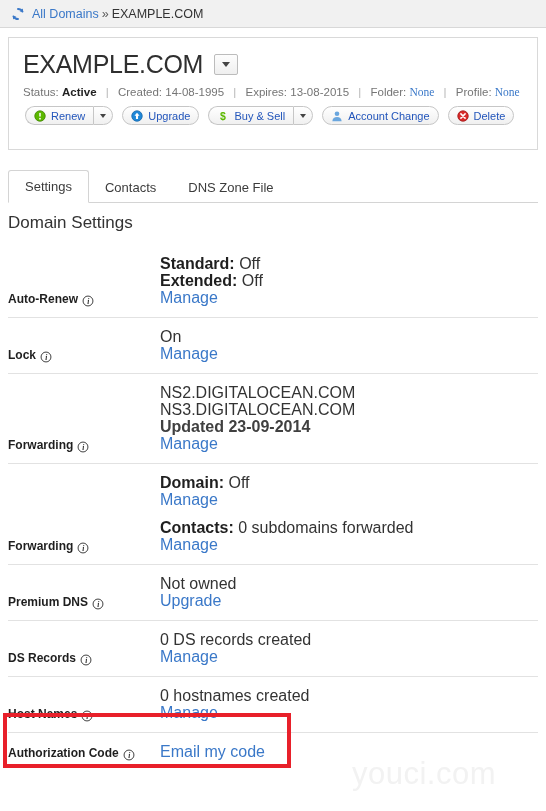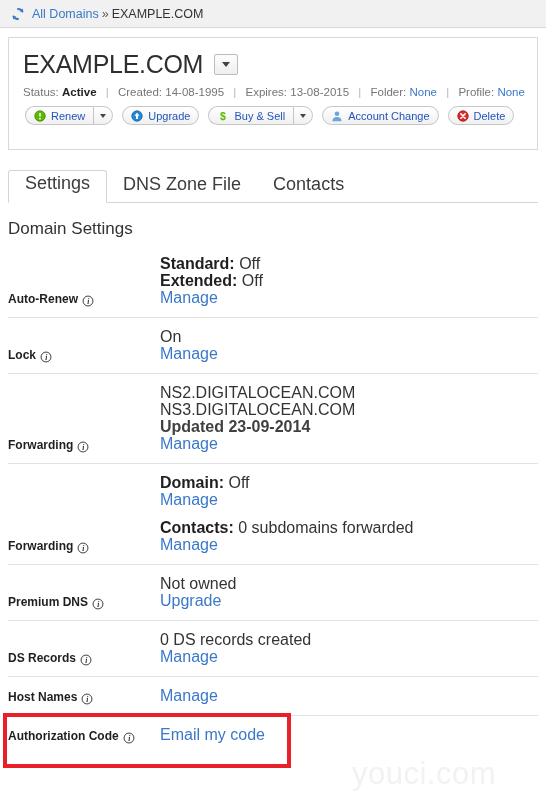--- a/index.html
+++ b/index.html
@@ -89,21 +89,21 @@
   }
 
   .meta-row {
     padding: 7px 0 0 14px;
     font-size: 11.5px;
     color: #757575;
     white-space: nowrap;
   }
   .meta-row .strong { color: #222; font-weight: bold; }
   .meta-row .pipe { color: #b5b5b5; margin: 0 6px; }
-  .meta-row a { color: #3a78c8; text-decoration: none; }
+  .meta-row a { color: #3a78c8; text-decoration: none; font-family: Liberation Serif, serif; }
 
   
   .action-row {
     display: flex;
     align-items: center;
     padding: 8px 0 0 16px;
     gap: 9px;
   }
   .btn-group { display: flex; align-items: flex-start; }
   .pill {
@@ -149,41 +149,41 @@
     box-sizing: border-box;
   }
   .tabs::after {
     content: "";
     position: absolute;
     left: 0; right: 0; bottom: 0;
     height: 1px;
     background: #d4d4d4;
   }
   .tab {
-    font-size: 18px;
+    font-size: 13px;
     color: #3c3c3c;
-    padding: 2px 16px 8px 16px;
+    padding: 8px 16px 8px 16px;
     box-sizing: border-box;
     position: relative;
     z-index: 2;
     cursor: pointer;
     background: transparent;
   }
   .tab.active {
     border: 1px solid #d4d4d4;
     border-bottom: 1px solid #ffffff;
     background: #ffffff;
     border-radius: 3px 3px 0 0;
   }
 
   
   .section-title {
     position: absolute;
     left: 8px;
-    top: 219px;
+    top: 213px;
     font-size: 17px;
     color: #333333;
     font-weight: 400;
   }
   .settings-table {
     position: absolute;
     left: 8px;
     top: 245px;
     width: 530px;
   }
@@ -347,24 +347,24 @@
     </span>
 
   </div>
 </div>
 
 <div class="tabs">
   <div class="tab active">
     <span>Settings</span>
   </div>
   <div class="tab">
+    <span>Contacts</span>
+  </div>
+  <div class="tab">
     <span>DNS Zone File</span>
-  </div>
-  <div class="tab">
-    <span>Contacts</span>
   </div>
 </div>
 
 <div class="section-title">Domain Settings</div>
 
 <div class="settings-table">
 
   <div class="srow">
     <div class="scell-label">
       <span>Auto-Renew</span>
@@ -469,20 +469,21 @@
 
   <div class="srow">
     <div class="scell-label">
       <span>Host Names</span>
       <svg class="info-icon" viewBox="0 0 16 16">
         <circle cx="8" cy="8" r="6.6" fill="none" stroke="#2b2b2b" stroke-width="1.2"></circle>
         <text x="8.4" y="11.8" font-family="Liberation Serif, serif" font-size="10" font-style="italic" font-weight="bold" text-anchor="middle" fill="#2b2b2b">i</text>
       </svg>
     </div>
     <div class="scell-value">
+      <span class="vline">0 hostnames created</span>
       <a class="link vline">Manage</a>
     </div>
   </div>
 
   <div class="srow">
     <div class="scell-label">
       <span>Authorization Code</span>
       <svg class="info-icon" viewBox="0 0 16 16">
         <circle cx="8" cy="8" r="6.6" fill="none" stroke="#2b2b2b" stroke-width="1.2"></circle>
         <text x="8.4" y="11.8" font-family="Liberation Serif, serif" font-size="10" font-style="italic" font-weight="bold" text-anchor="middle" fill="#2b2b2b">i</text>

